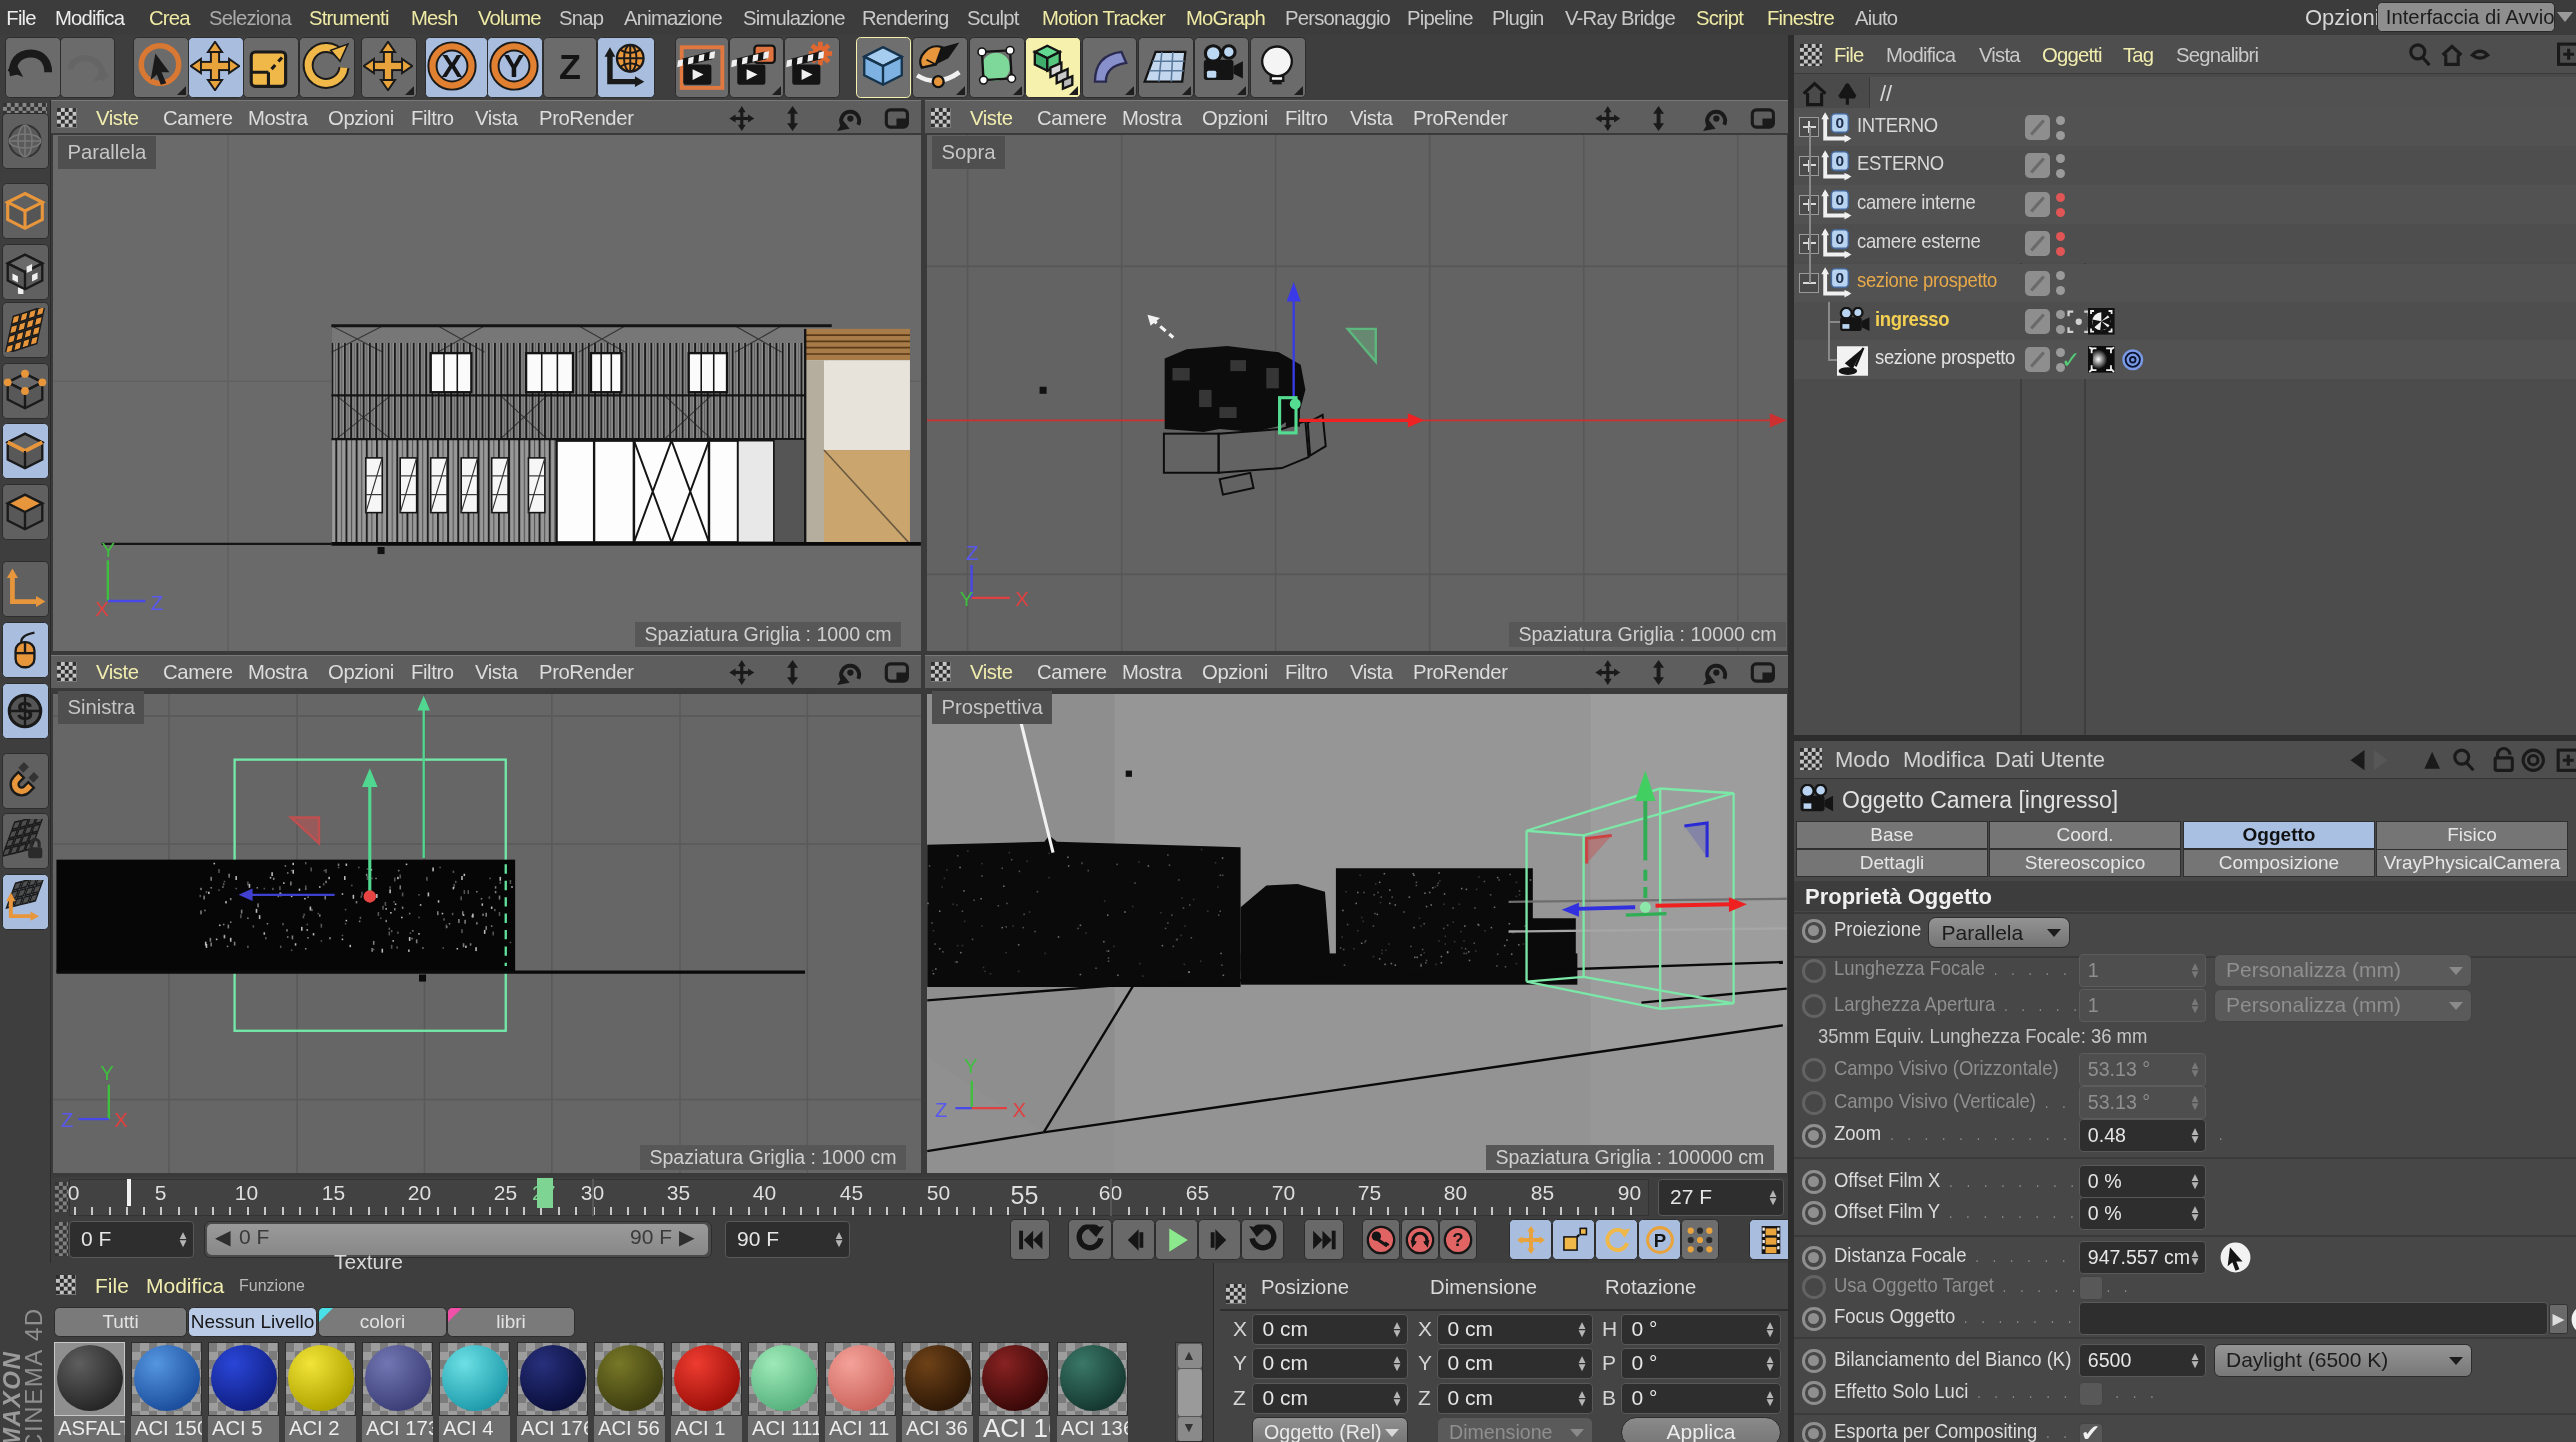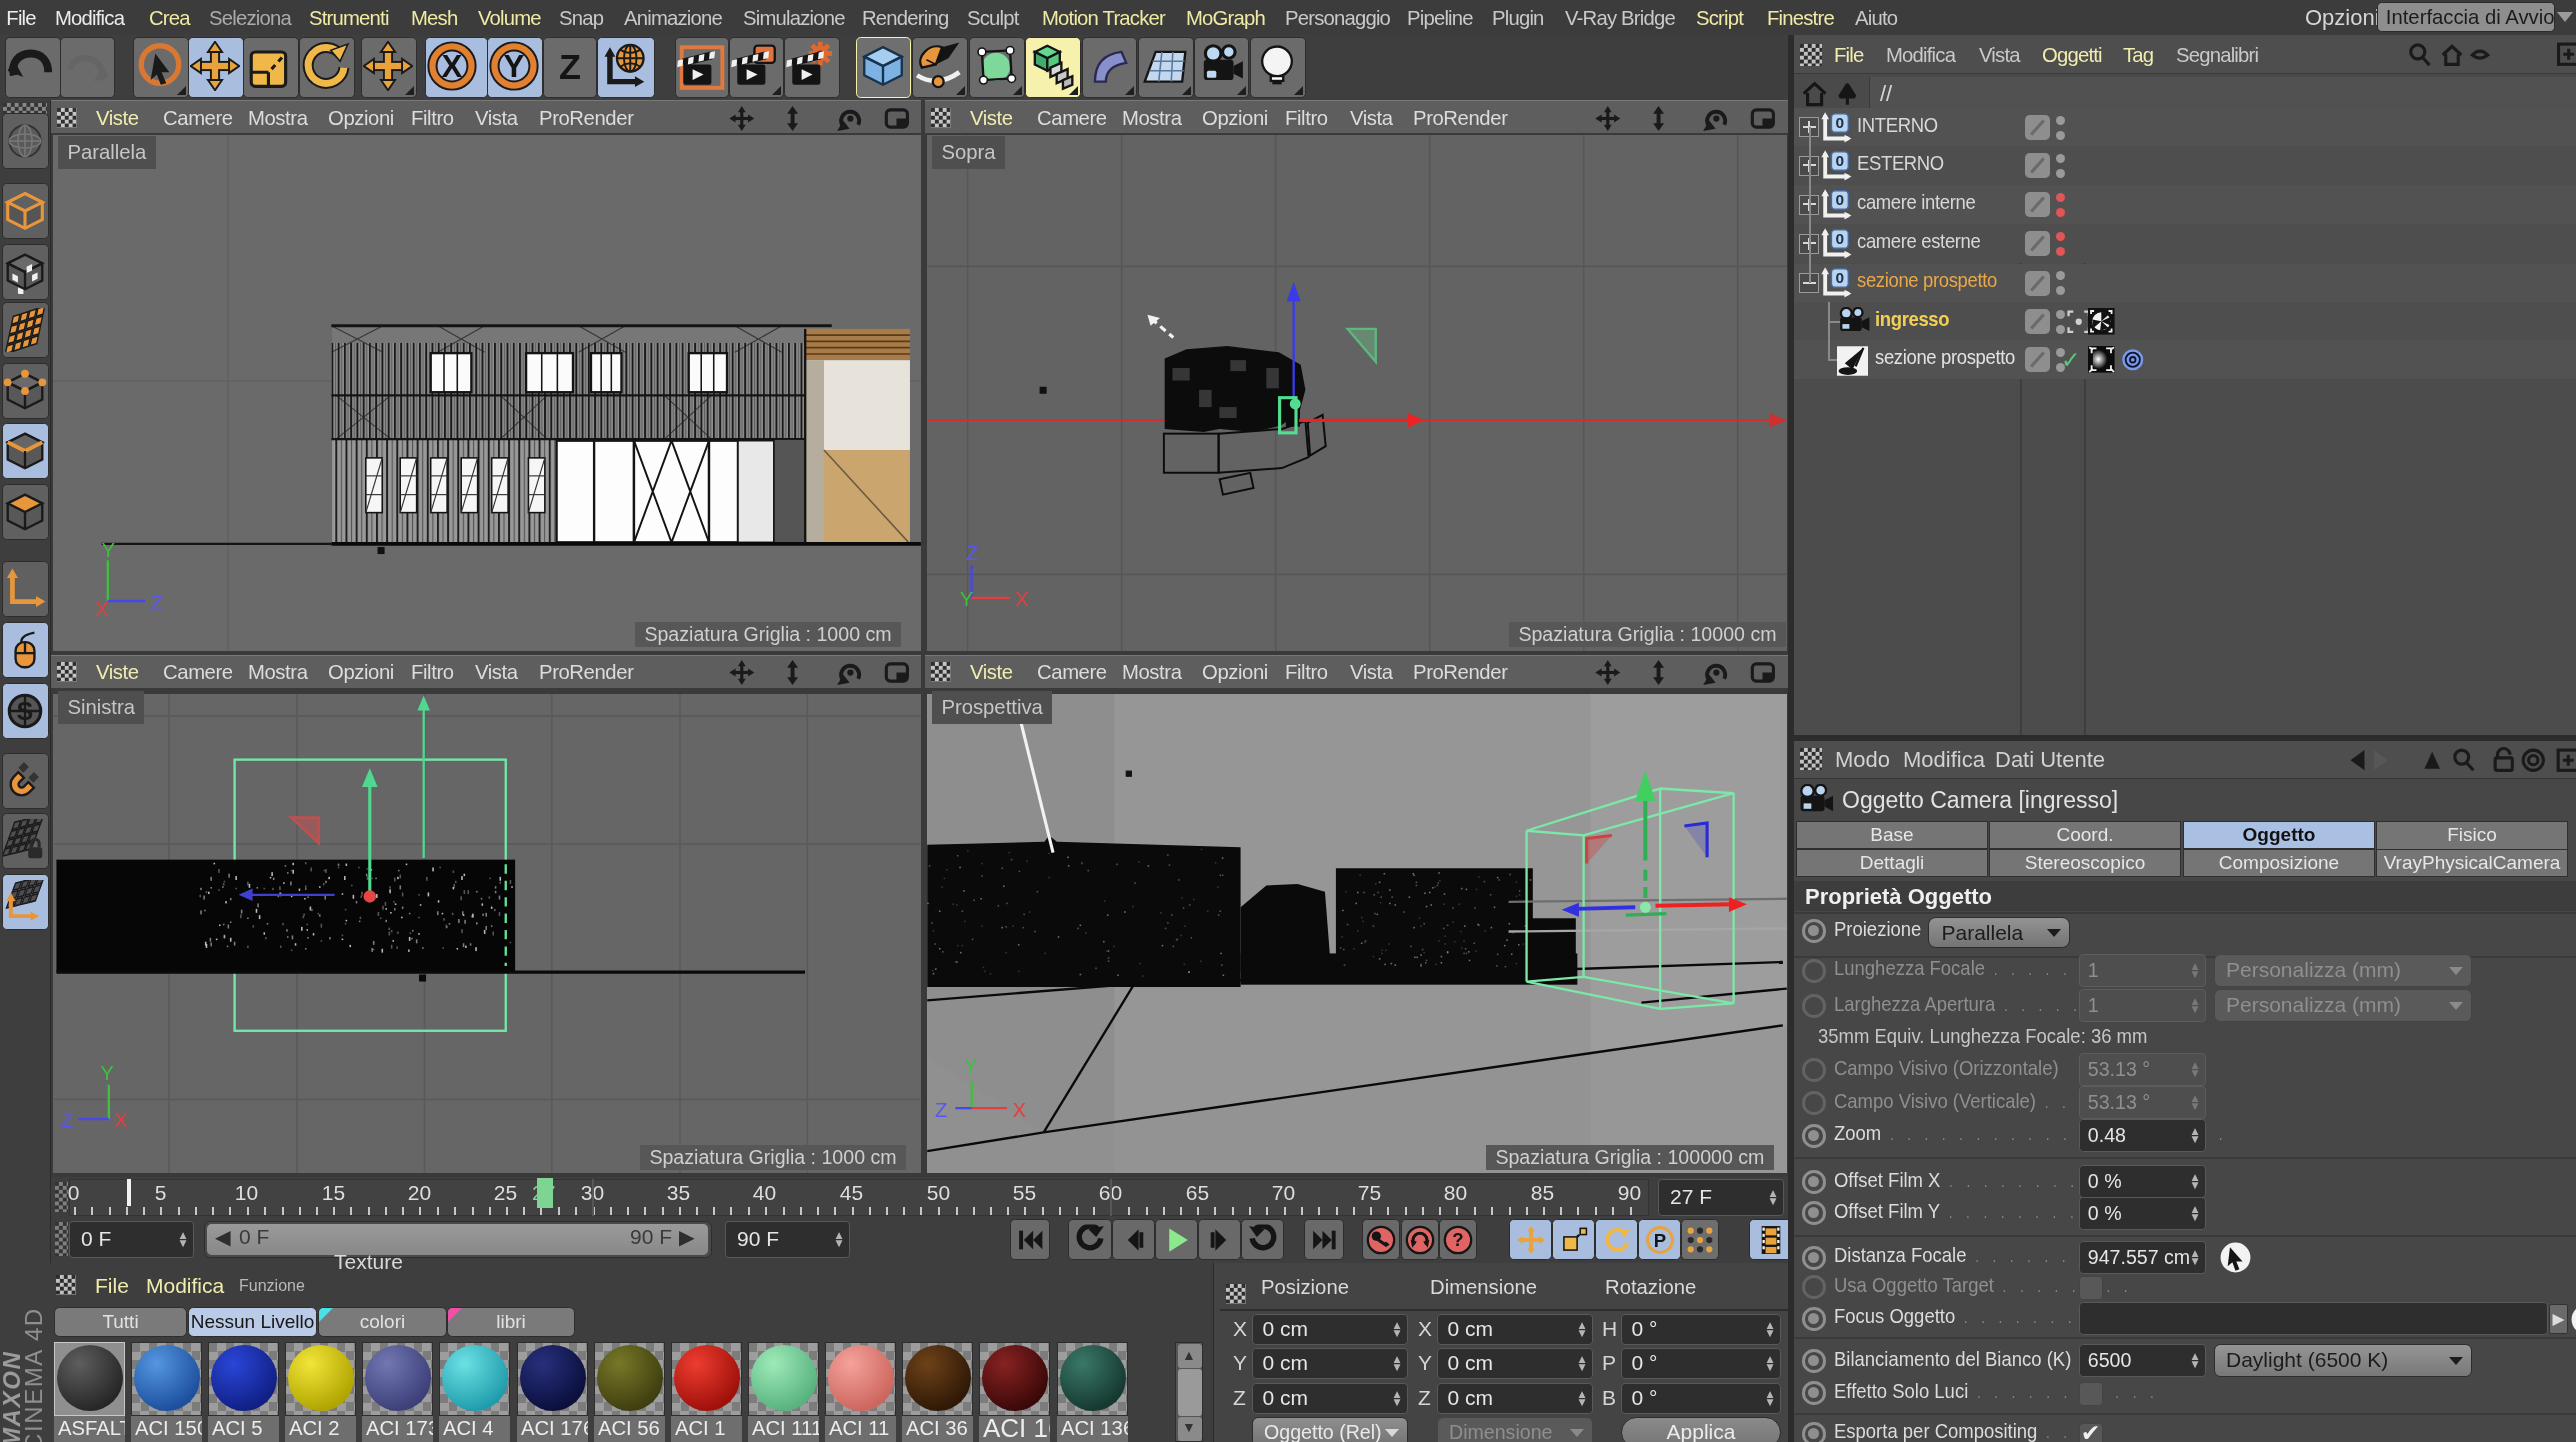--- a/index.html
+++ b/index.html
@@ -1388,21 +1388,21 @@
 <div class="tx" style="left:145px;top:1181px;width:31px;text-align:center;font-size:21px;color:#dedede">5</div>
 <div class="tx" style="left:231px;top:1181px;width:31px;text-align:center;font-size:21px;color:#dedede">10</div>
 <div class="tx" style="left:318px;top:1181px;width:31px;text-align:center;font-size:21px;color:#dedede">15</div>
 <div class="tx" style="left:404px;top:1181px;width:31px;text-align:center;font-size:21px;color:#dedede">20</div>
 <div class="tx" style="left:490px;top:1181px;width:31px;text-align:center;font-size:21px;color:#dedede">25</div>
 <div class="tx" style="left:577px;top:1181px;width:31px;text-align:center;font-size:21px;color:#dedede">30</div>
 <div class="tx" style="left:663px;top:1181px;width:31px;text-align:center;font-size:21px;color:#dedede">35</div>
 <div class="tx" style="left:749px;top:1181px;width:31px;text-align:center;font-size:21px;color:#dedede">40</div>
 <div class="tx" style="left:836px;top:1181px;width:31px;text-align:center;font-size:21px;color:#dedede">45</div>
 <div class="tx" style="left:923px;top:1181px;width:31px;text-align:center;font-size:21px;color:#dedede">50</div>
-<div class="tx" style="left:1009px;top:1181px;width:31px;text-align:center;font-size:21px;color:#dedede">55</div>
+<div class="tx" style="left:1009px;top:1181px;width:31px;text-align:center;font-size:25px;color:#dedede">55</div>
 <div class="tx" style="left:1095px;top:1181px;width:31px;text-align:center;font-size:21px;color:#dedede">60</div>
 <div class="tx" style="left:1182px;top:1181px;width:31px;text-align:center;font-size:21px;color:#dedede">65</div>
 <div class="tx" style="left:1268px;top:1181px;width:31px;text-align:center;font-size:21px;color:#dedede">70</div>
 <div class="tx" style="left:1354px;top:1181px;width:31px;text-align:center;font-size:21px;color:#dedede">75</div>
 <div class="tx" style="left:1440px;top:1181px;width:31px;text-align:center;font-size:21px;color:#dedede">80</div>
 <div class="tx" style="left:1527px;top:1181px;width:31px;text-align:center;font-size:21px;color:#dedede">85</div>
 <div class="tx" style="left:1614px;top:1181px;width:31px;text-align:center;font-size:21px;color:#dedede">90</div>
 <div class="ab" style="left:592px;top:1179px;width:1.6px;height:37px;background:#575757"></div>
 <div class="ab" style="left:1110px;top:1179px;width:1.6px;height:37px;background:#575757"></div>
 <div class="ab" style="left:127px;top:1179px;width:3.9px;height:26.6px;background:#f2f2f2"></div>

